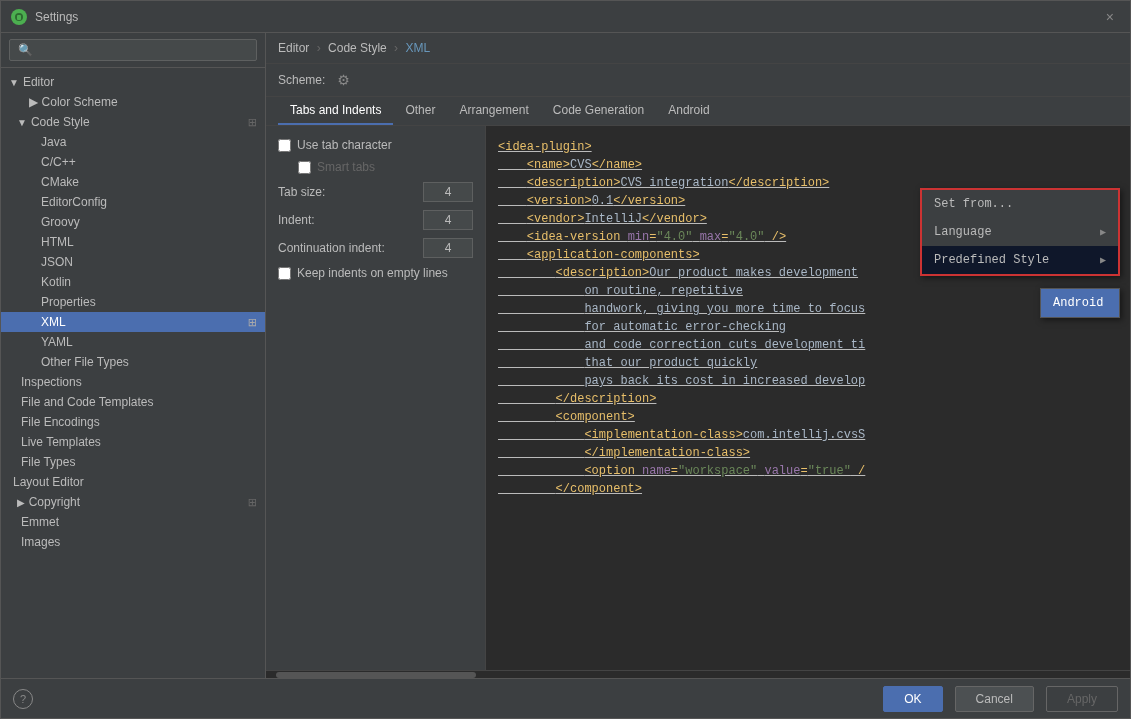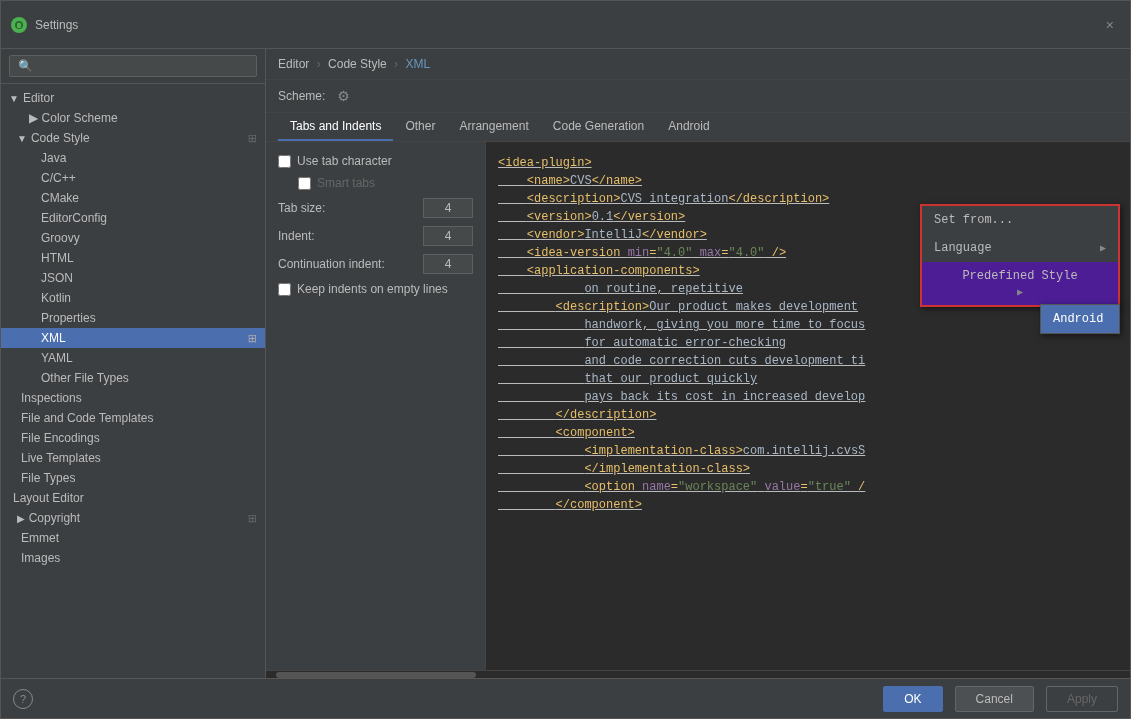--- a/index.html
+++ b/index.html
@@ -17,21 +17,21 @@
       width: 1131px;
       height: 719px;
       background: #3c3f41;
       border: 1px solid #555;
       display: flex;
       flex-direction: column;
     }
 
     .title-bar {
       background: #3c3f41;
-      height: 48px;
+      height: 32px;
       display: flex;
       align-items: center;
       padding: 0 10px;
       border-bottom: 1px solid #555;
       flex-shrink: 0;
     }
 
     .title-bar-icon {
       width: 16px;
       height: 16px;
@@ -368,22 +368,21 @@
       padding: 5px 12px;
       cursor: pointer;
       display: flex;
       align-items: center;
       justify-content: space-between;
       color: #bbbbbb;
       font-size: 12px;
     }
 
     .dropdown-item.highlighted {
-      background: #4c1d95;
-      flex-direction: column;
+      background: #0f172a;
     }
 
     .dropdown-item .chevron { color: #888; font-size: 10px; }
 
     .submenu {
       position: absolute;
       top: 42px;
       right: -2px;
       background: #3c3f41;
       border: 1px solid #555;
@@ -603,22 +602,22 @@
         <div class="code-preview">
           <div class="code-line"><span class="xml-tag">&lt;idea-plugin&gt;</span></div>
           <div class="code-line">    <span class="xml-tag">&lt;name&gt;</span><span class="xml-text">CVS</span><span class="xml-tag">&lt;/name&gt;</span></div>
           <div class="code-line">    <span class="xml-tag">&lt;description&gt;</span><span class="xml-text">CVS integration</span><span class="xml-tag">&lt;/description&gt;</span></div>
           <div class="code-line">    <span class="xml-tag">&lt;version&gt;</span><span class="xml-text">0.1</span><span class="xml-tag">&lt;/version&gt;</span></div>
           <div class="code-line">    <span class="xml-tag">&lt;vendor&gt;</span><span class="xml-text">IntelliJ</span><span class="xml-tag">&lt;/vendor&gt;</span></div>
           <div class="code-line">    <span class="xml-tag">&lt;idea-version </span><span class="xml-attr">min</span><span class="xml-tag">=</span><span class="xml-attr-val">"4.0"</span><span class="xml-tag"> </span><span class="xml-attr">max</span><span class="xml-tag">=</span><span class="xml-attr-val">"4.0"</span><span class="xml-tag"> /&gt;</span></div>
           <div class="code-line"></div>
           <div class="code-line">    <span class="xml-tag">&lt;application-components&gt;</span></div>
           <div class="code-line"></div>
+          <div class="code-line">        <span class="xml-tag">&lt;description&gt;</span><span class="xml-text">Our product makes development</span></div>
           <div class="code-line">            <span class="xml-text">on routine, repetitive</span></div>
-          <div class="code-line">        <span class="xml-tag">&lt;description&gt;</span><span class="xml-text">Our product makes development</span></div>
           <div class="code-line">            <span class="xml-text">handwork, giving you more time to focus</span></div>
           <div class="code-line">            <span class="xml-text">for automatic error-checking</span></div>
           <div class="code-line">            <span class="xml-text">and code correction cuts development ti</span></div>
           <div class="code-line">            <span class="xml-text">that our product quickly</span></div>
           <div class="code-line">            <span class="xml-text">pays back its cost in increased develop</span></div>
           <div class="code-line">        <span class="xml-tag">&lt;/description&gt;</span></div>
           <div class="code-line"></div>
           <div class="code-line">        <span class="xml-tag">&lt;component&gt;</span></div>
           <div class="code-line">            <span class="xml-tag">&lt;implementation-class&gt;</span><span class="xml-text">com.intellij.cvsS</span></div>
           <div class="code-line">            <span class="xml-tag">&lt;/implementation-class&gt;</span></div>

